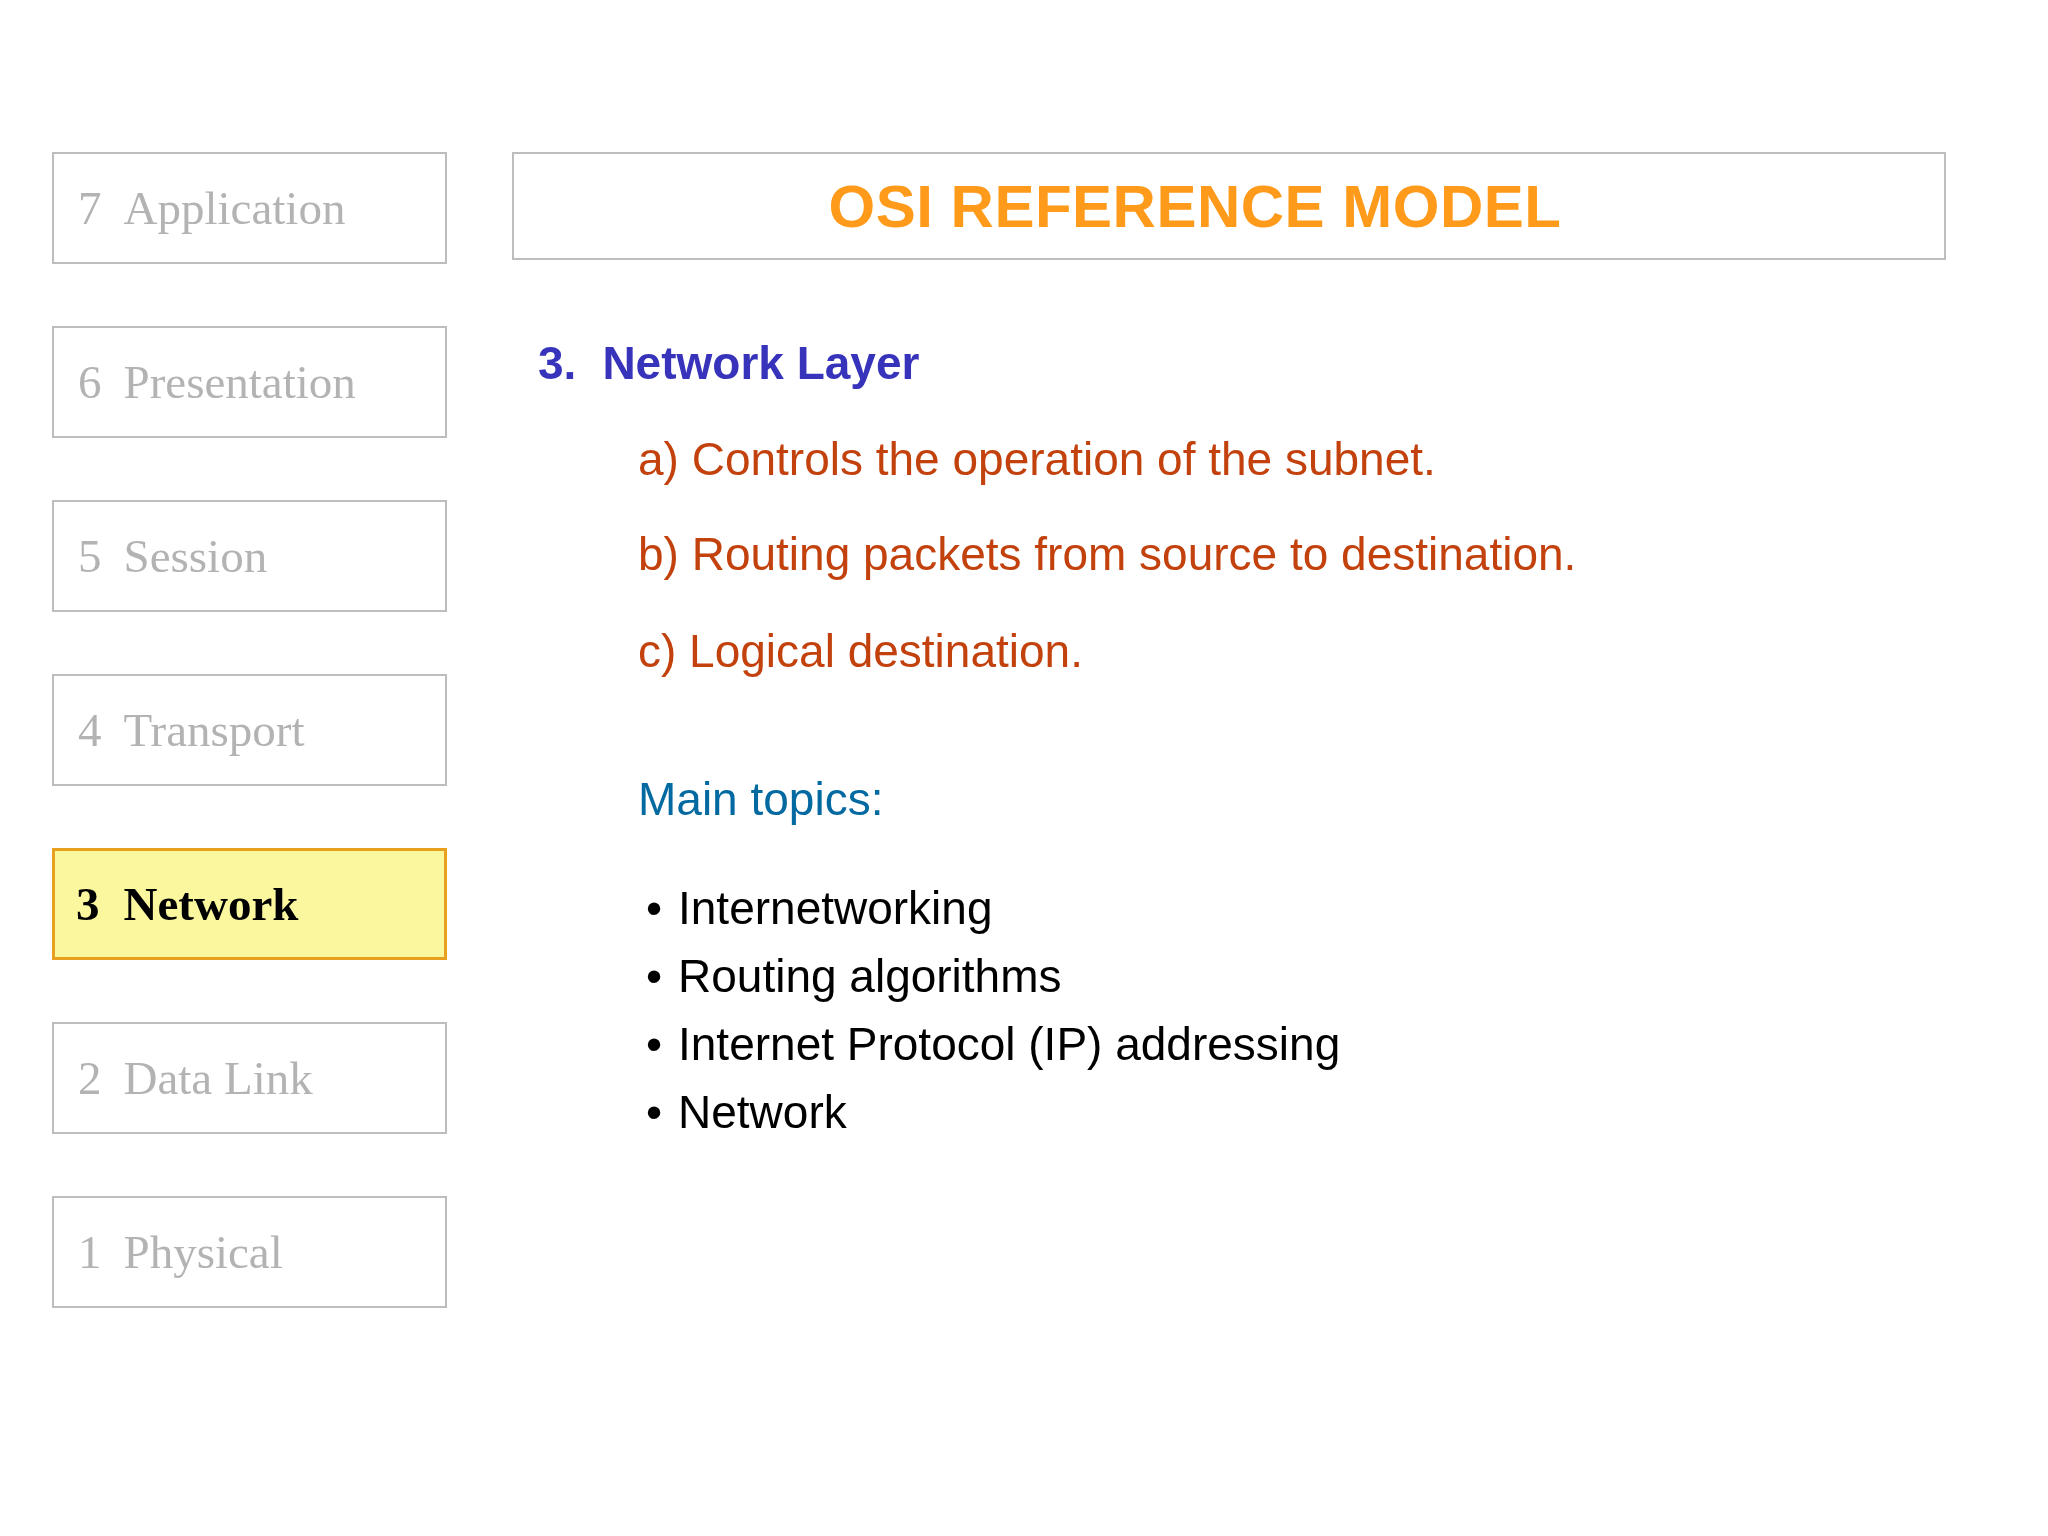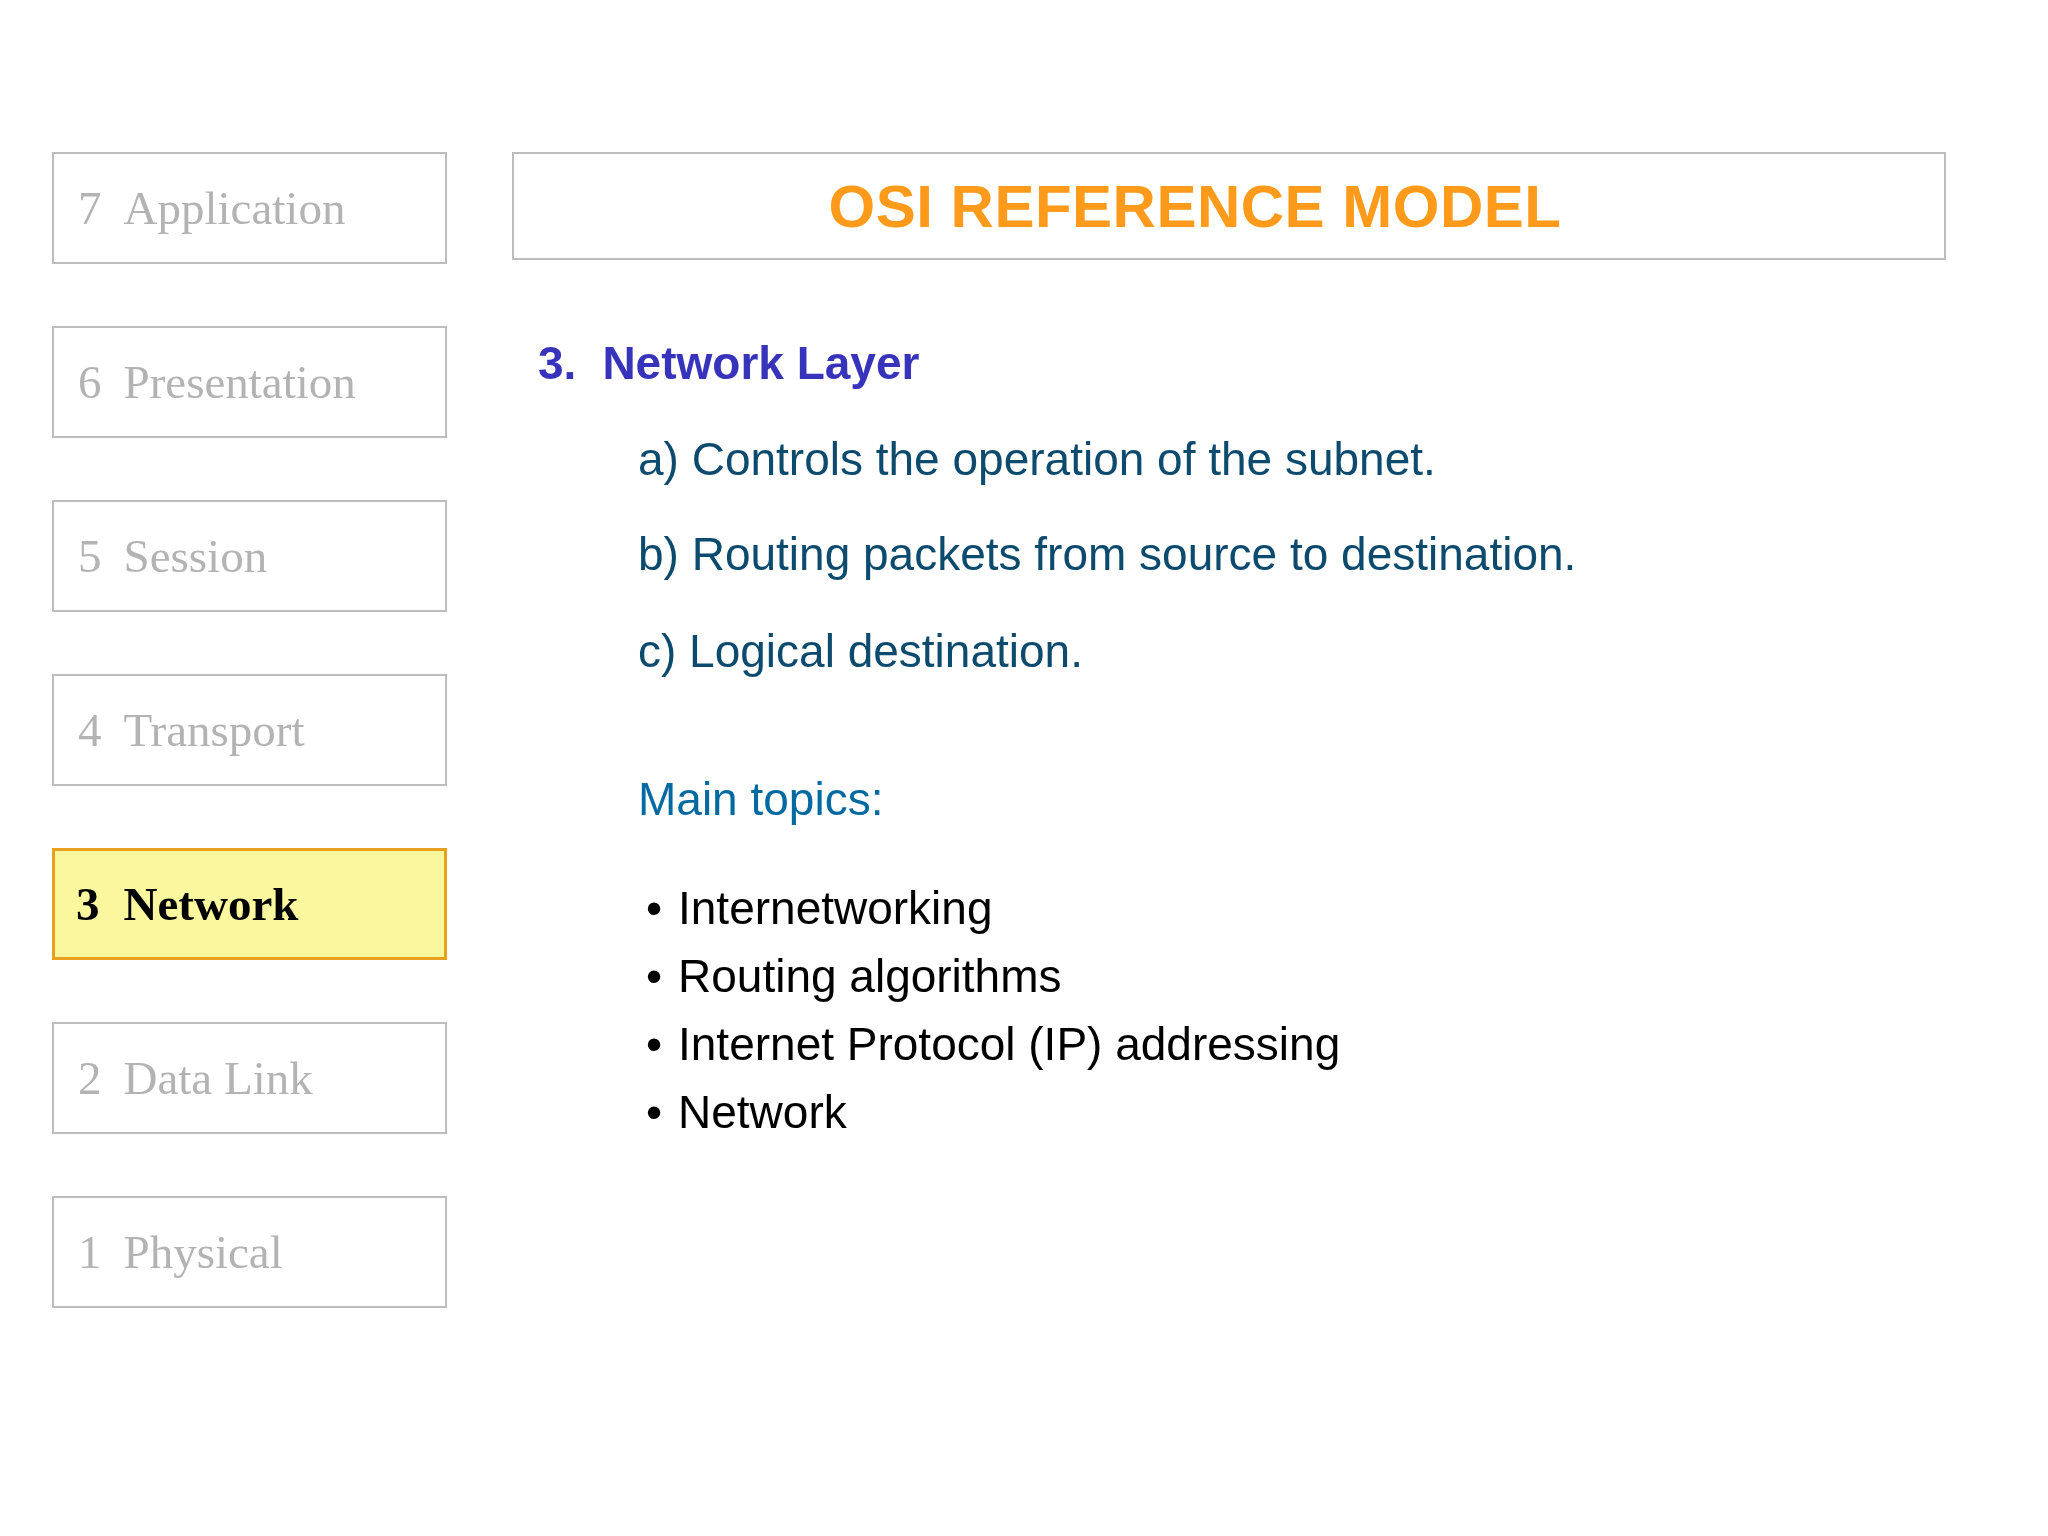--- a/index.html
+++ b/index.html
@@ -90,21 +90,21 @@
     font-weight: bold;
     color: #3733bb;
     white-space: nowrap;
   }
   #section-heading .sh-num { margin-right: 26px; }
 
   .sub-item {
     position: absolute;
     left: 638px;
     font-size: 46px;
-    color: #0c4a6e;
+    color: #c2410c;
     white-space: nowrap;
   }
   #sub-a { top: 428px; }
   #sub-b { top: 523px; }
   #sub-c { top: 620px; }
 
   #main-topics-label {
     position: absolute;
     left: 638px;
     top: 768px;

